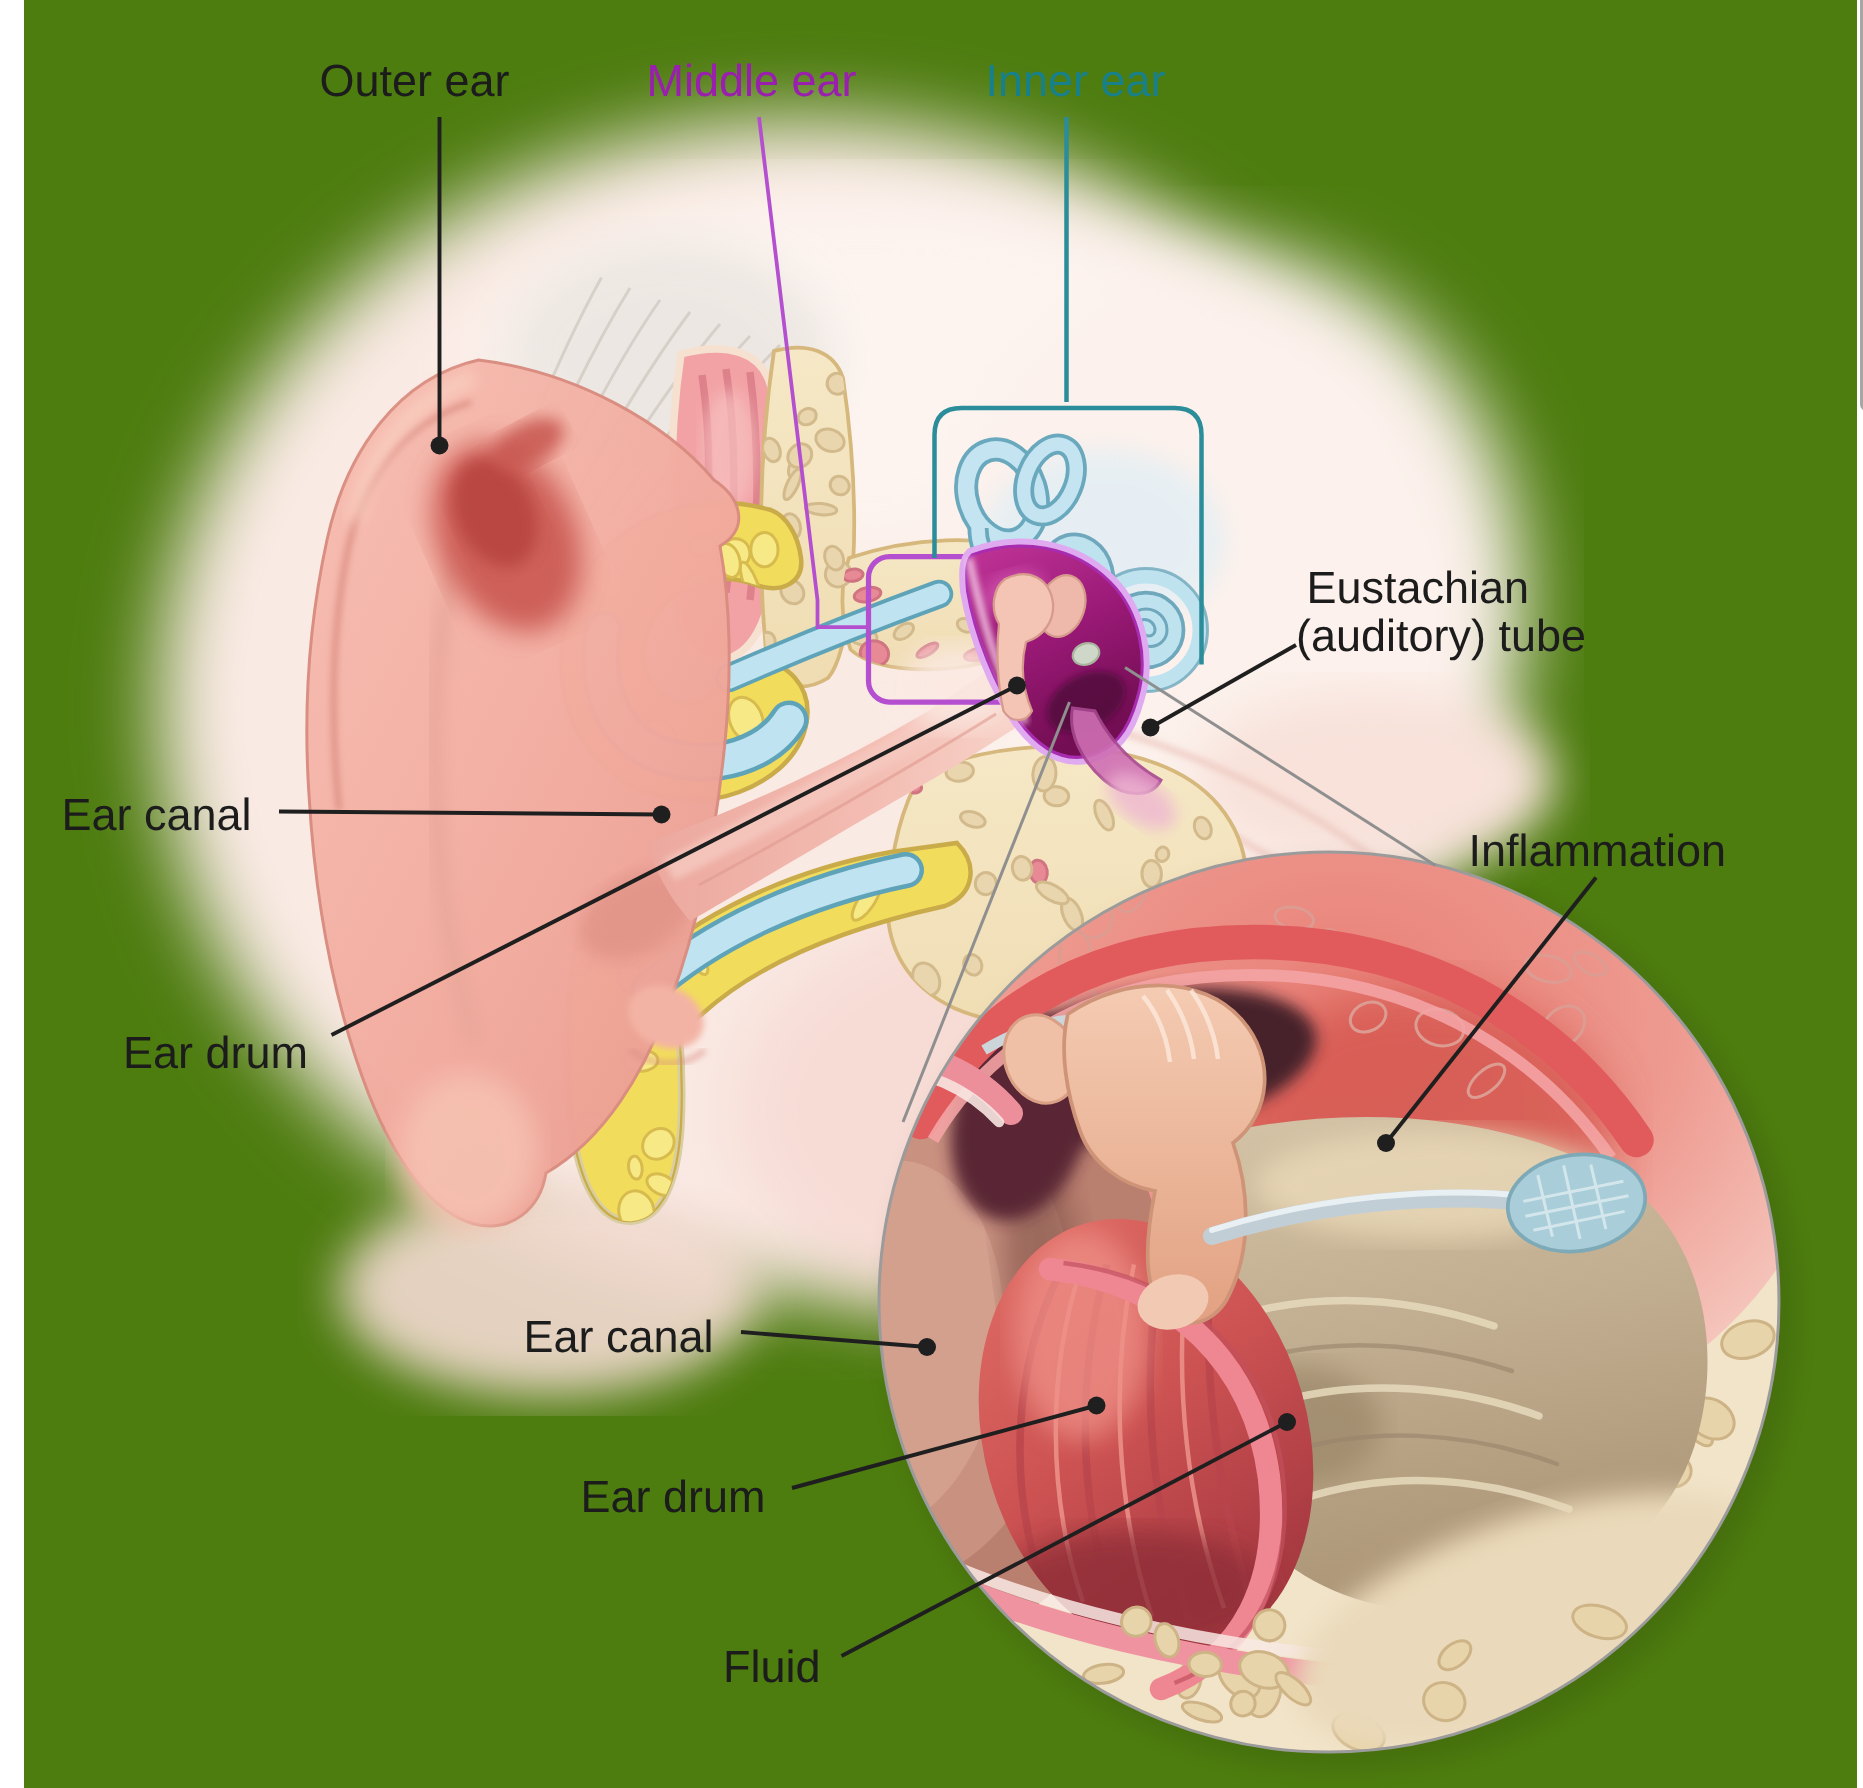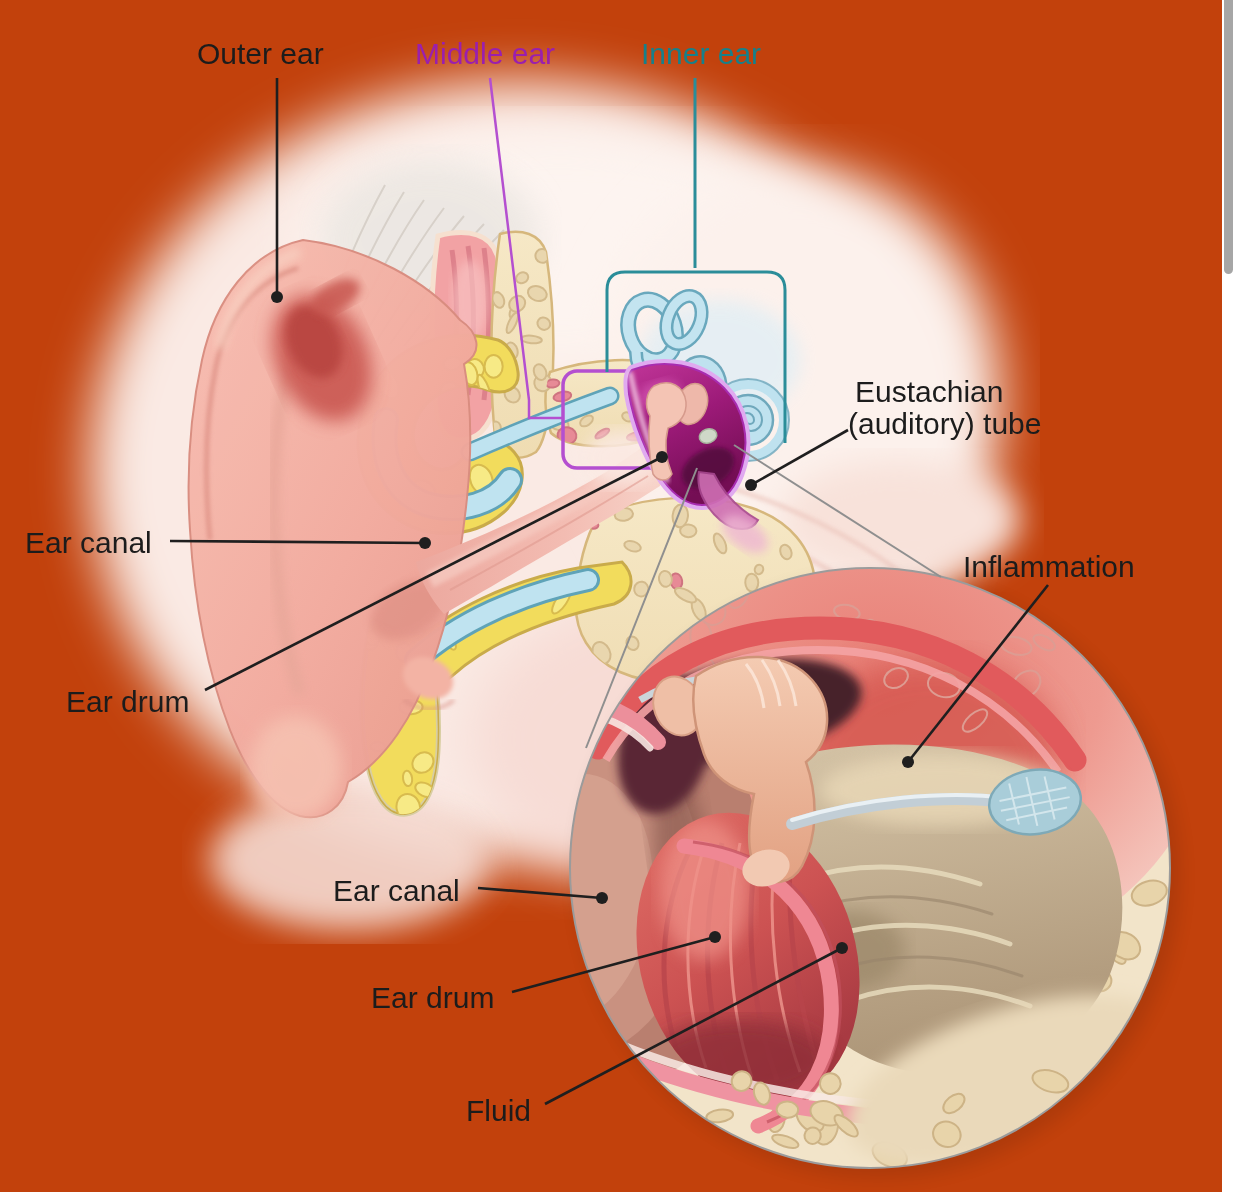--- a/index.html
+++ b/index.html
@@ -1,16 +1,16 @@
 <!DOCTYPE html>
 <html><head>
 <meta charset="utf-8">
 <style>
   html,body{margin:0;padding:0;background:#ffffff;width:1242px;height:1192px;overflow:hidden;}
-  .stage{position:relative;width:1222px;height:1192px;background:#c2410c;}
+  .stage{position:relative;width:1222px;height:1192px;background:#4d7c0f;margin-left:16px;}
   svg{display:block;}
   text{font-family:"Liberation Sans","DejaVu Sans",sans-serif;font-size:30px;}
   .lbl{fill:#1c1c1c;}
 </style>
 </head>
 <body>
 
 <div class="stage">
 <svg width="1242" height="1192" viewBox="0 0 1242 1192">
   <defs>

